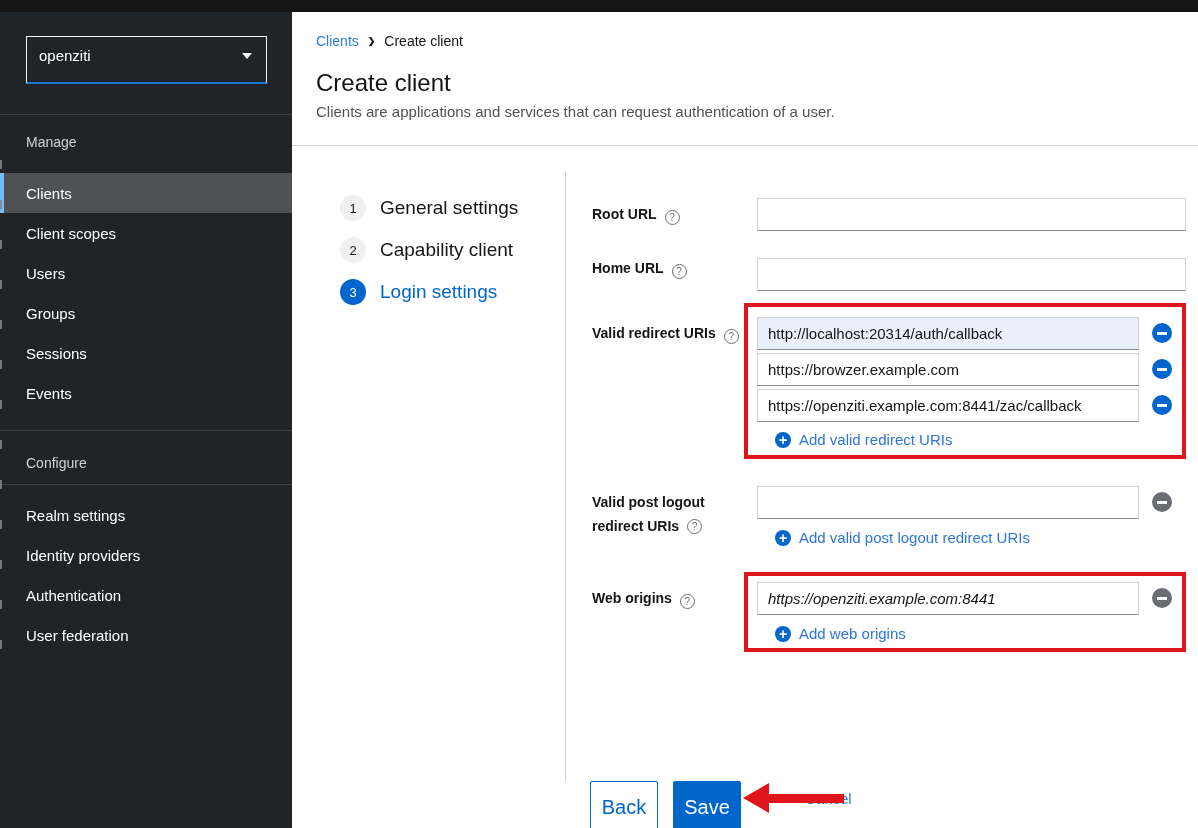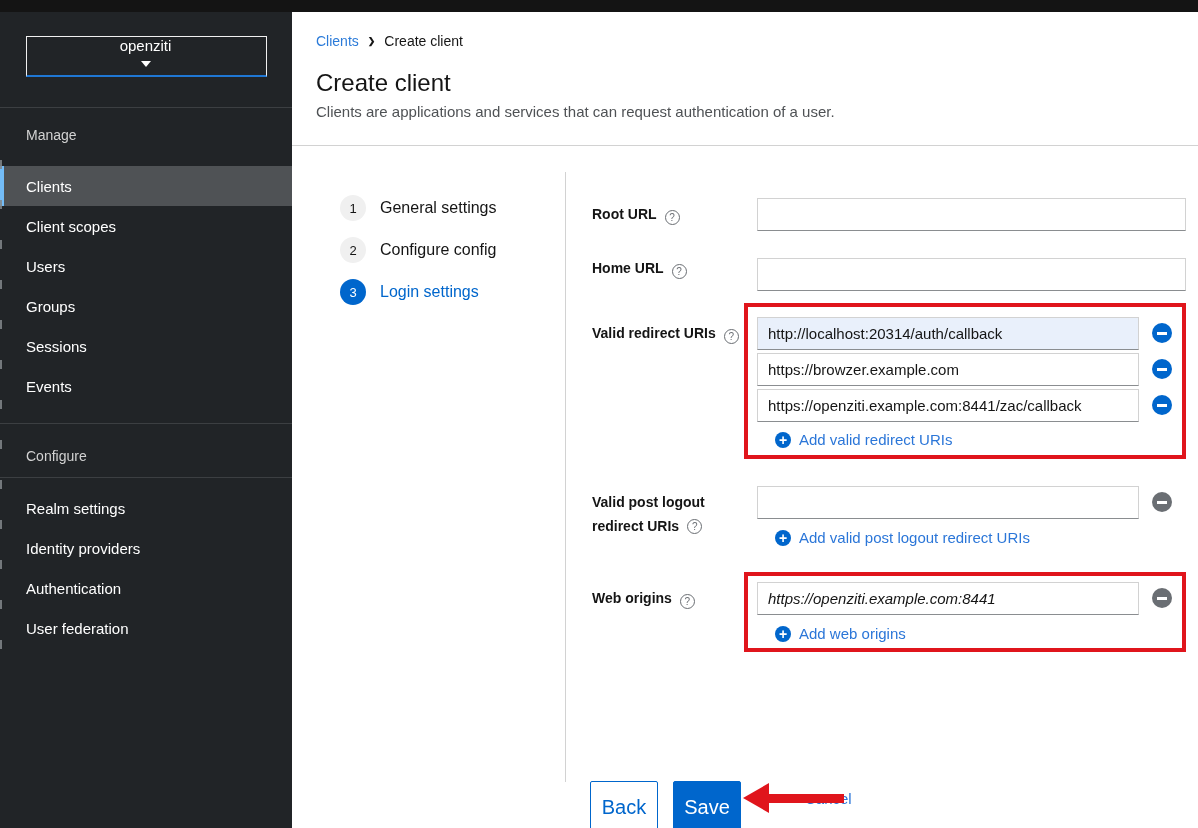--- a/index.html
+++ b/index.html
@@ -6,22 +6,22 @@
   body { background:#e5e5e5; font-family:"Liberation Sans", sans-serif; }
   .page { position:relative; width:1198px; height:828px; background:#fff; overflow:hidden; }
 
   
   .topbar { position:absolute; left:0; top:0; width:1198px; height:12px; background:#141414; }
 
   
   .sidebar { position:absolute; left:0; top:12px; width:292px; height:816px; background:#212427; color:#fff; }
   .edge-artifact { position:absolute; left:0; top:148px; width:2px; height:520px;
      background:repeating-linear-gradient(to bottom,#82878b 0 9px,transparent 9px 40px); opacity:.85; }
-  .realm-selector { margin:24px 25px 0 26px; height:41px; border:1px solid #f0f0f0; border-bottom:2px solid #1f77d4;
-     display:flex; align-items:center; justify-content:space-between; padding:0 14px 8px 12px; cursor:pointer;flex-direction:column; }
+  .realm-selector { margin:24px 25px 0 26px; height:48px; border:1px solid #f0f0f0; border-bottom:2px solid #1f77d4;
+     display:flex; align-items:center; justify-content:space-between; padding:0 14px 8px 12px; cursor:pointer; }
   .realm-selector .realm-name { font-size:15px; color:#fff; }
   .caret-down { width:0; height:0; border-left:5px solid transparent; border-right:5px solid transparent; border-top:6px solid #fff; }
   .side-divider { border-bottom:1px solid #3c3f42; }
   .side-divider.top { margin-top:30px; }
   .section-title { padding:19px 0 10px 26px; font-size:14px; color:#d2d2d2; }
   .section-title.configure { padding-top:24px; padding-bottom:13px; }
   .nav-list { list-style:none; margin-top:13px; }
   .nav-list.configure-list { margin-top:10px; }
   .nav-item { height:40px; display:flex; align-items:center; padding-left:22px; border-left:4px solid transparent;
      font-size:15px; color:#fff; cursor:pointer; }
@@ -35,21 +35,21 @@
   .crumb-current { color:#151515; }
   .page-title { position:absolute; left:24px; top:57px; font-size:24px; font-weight:500; color:#151515; }
   .page-subtitle { position:absolute; left:24px; top:91px; font-size:15px; color:#4f5255; }
   .content-divider { position:absolute; left:0; top:133px; width:906px; border-bottom:1px solid #d2d2d2; }
 
   
   .wizard-steps { position:absolute; left:48px; top:183px; }
   .wizard-step { display:flex; align-items:center; height:26px; margin-bottom:16px; cursor:pointer; }
   .step-circle { width:26px; height:26px; border-radius:50%; background:#f0f0f0; color:#151515; font-size:13px;
      display:flex; align-items:center; justify-content:center; margin-right:14px; flex:none; }
-  .step-label { font-size:16px; color:#151515; }
+  .step-label { font-size:19px; color:#151515; }
   .wizard-step.active .step-circle { background:#0066cc; color:#fff; }
   .wizard-step.active .step-label { color:#0066cc; }
   .v-divider { position:absolute; left:273px; top:160px; height:610px; border-left:1px solid #d2d2d2; }
 
   
   .form-label { position:absolute; left:300px; width:158px; line-height:33px; font-size:14px; font-weight:700; color:#151515; }
   .form-label .lbl-row { display:flex; align-items:center; line-height:24px; }
   .help-icon { display:inline-block; width:15px; height:15px; border:1px solid #6a6e73; border-radius:50%;
      color:#6a6e73; font-size:10px; font-weight:400; line-height:13px; text-align:center; margin-left:8px;
      vertical-align:-2px; cursor:pointer; }
@@ -136,21 +136,21 @@
     <p class="page-subtitle">Clients are applications and services that can request authentication of a user.</p>
     <div class="content-divider"></div>
 
     <div class="wizard-steps">
       <div class="wizard-step">
         <span class="step-circle">1</span>
         <span class="step-label">General settings</span>
       </div>
       <div class="wizard-step">
         <span class="step-circle">2</span>
-        <span class="step-label">Configure config</span>
+        <span class="step-label">Capability client</span>
       </div>
       <div class="wizard-step active">
         <span class="step-circle">3</span>
         <span class="step-label">Login settings</span>
       </div>
     </div>
 
     <div class="v-divider"></div>
 
     <div class="form-label" style="top:186px;">

